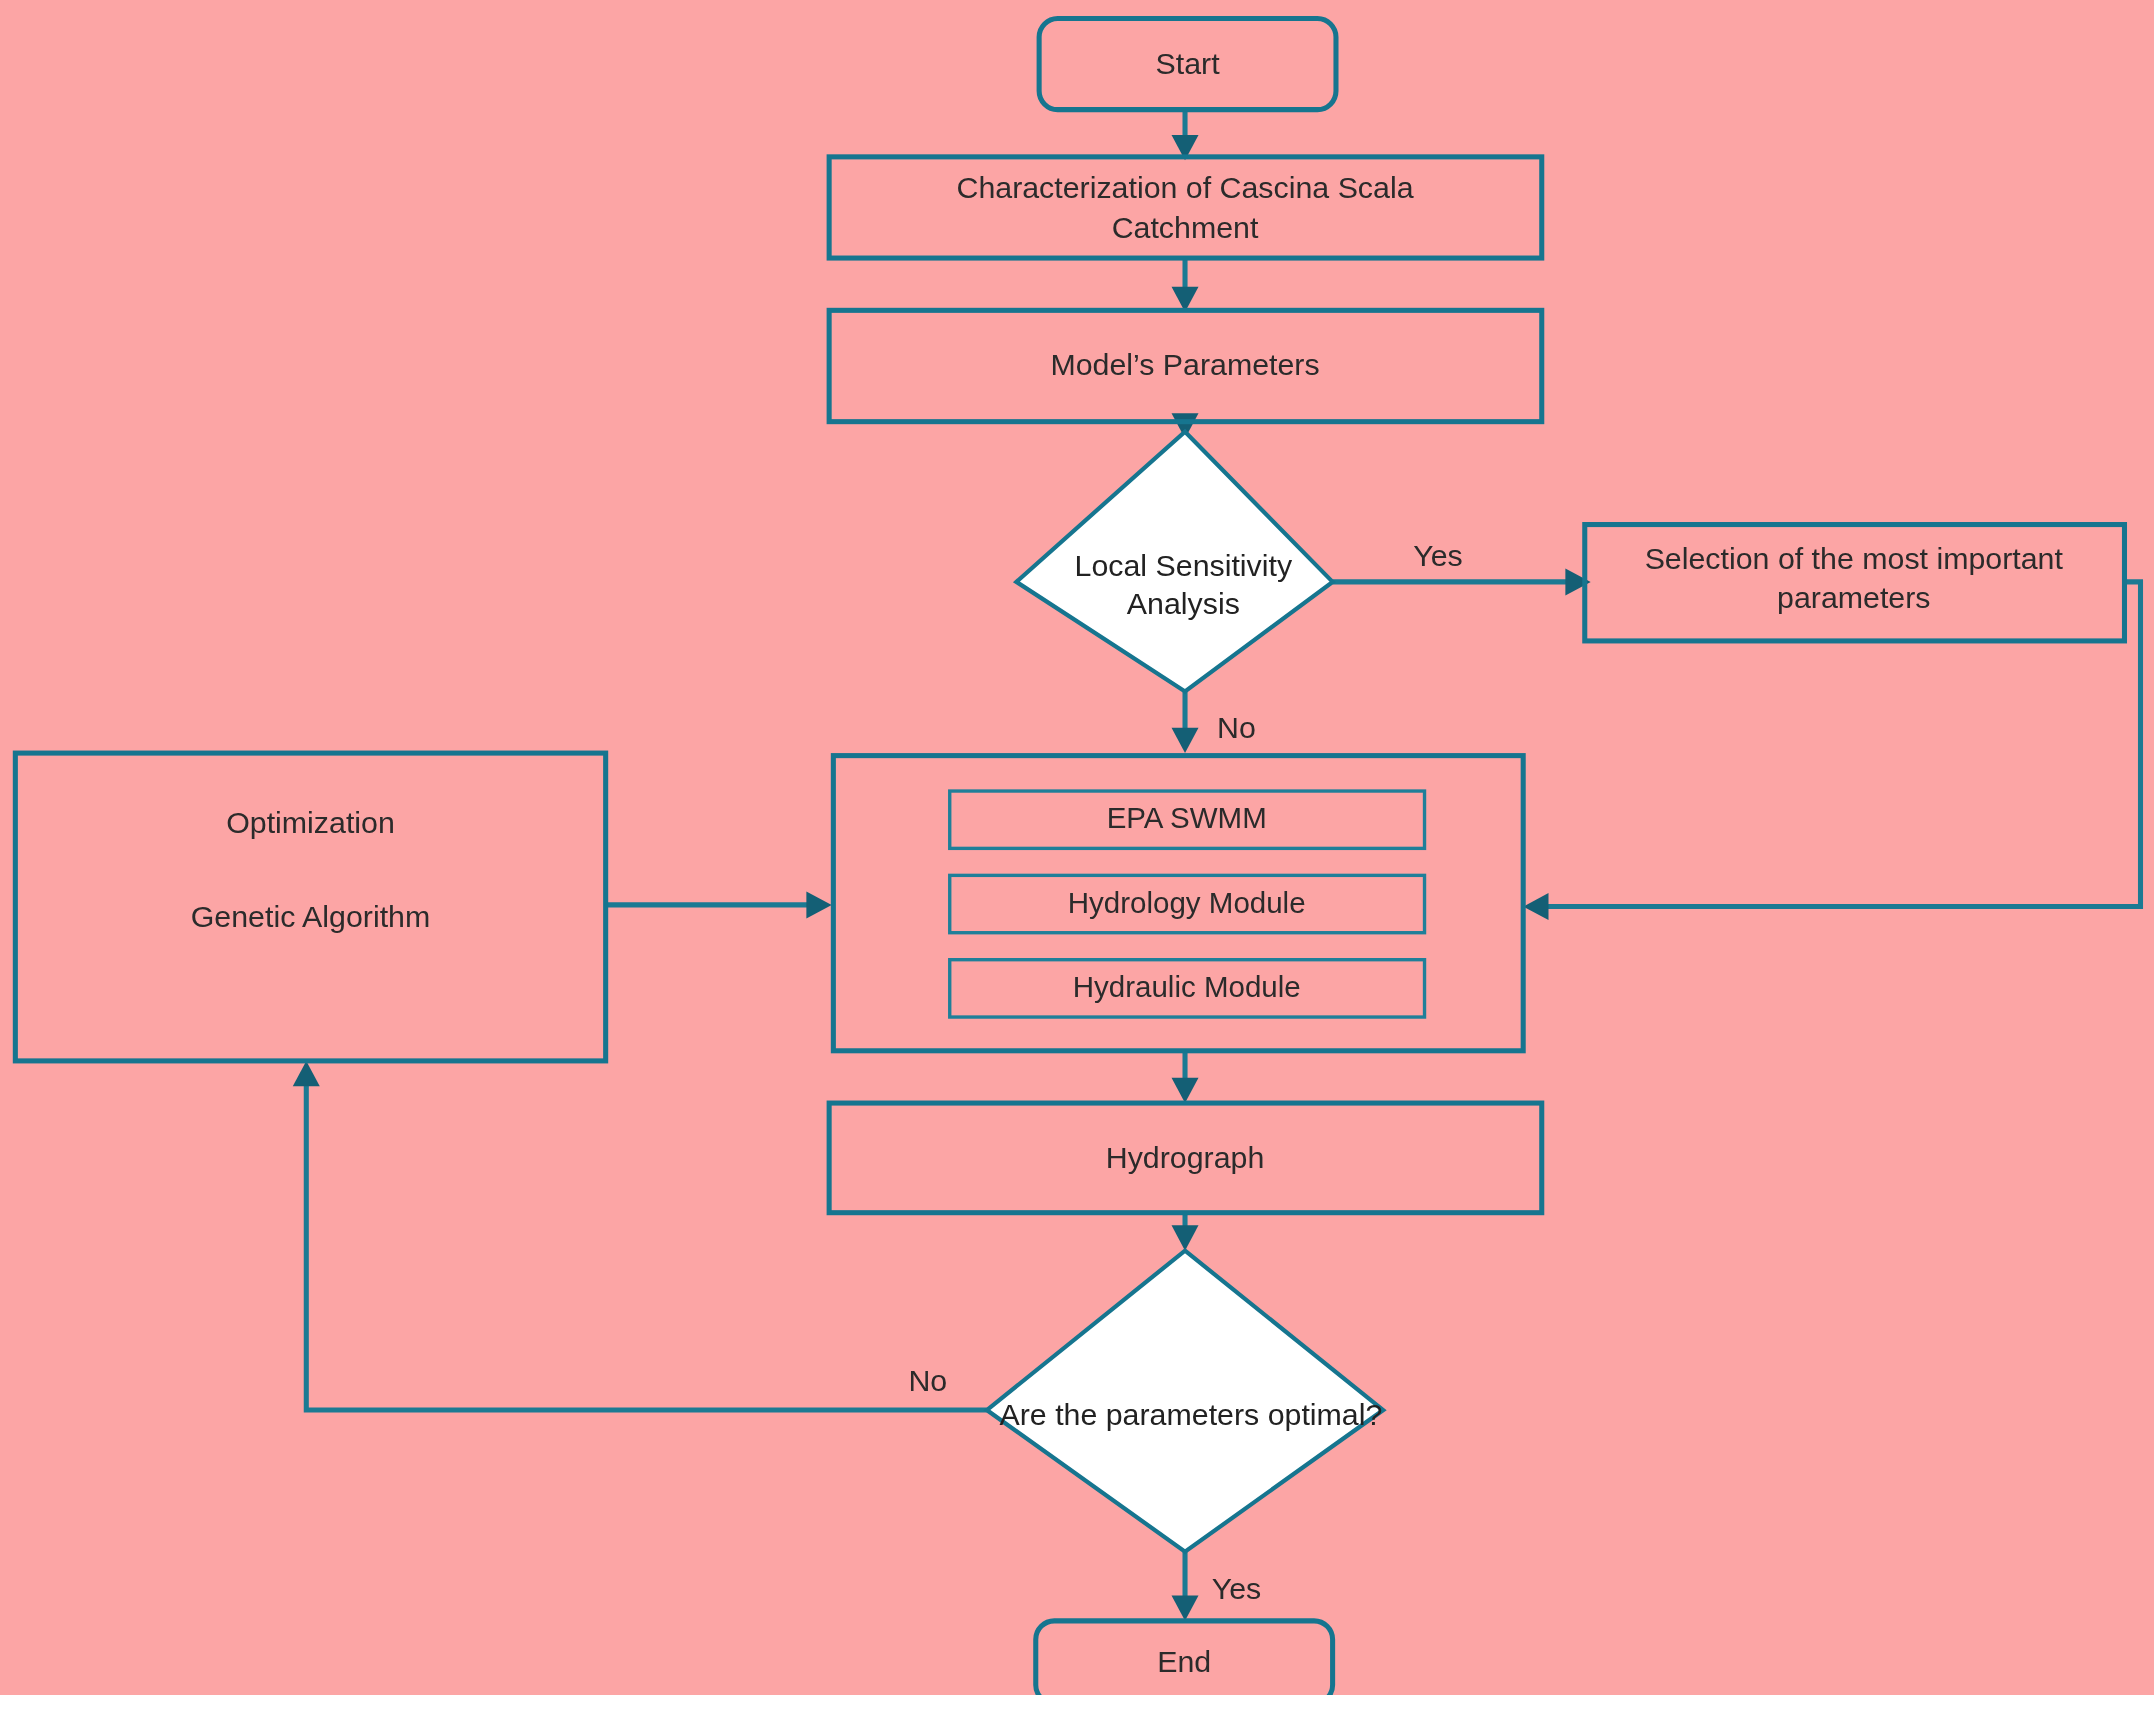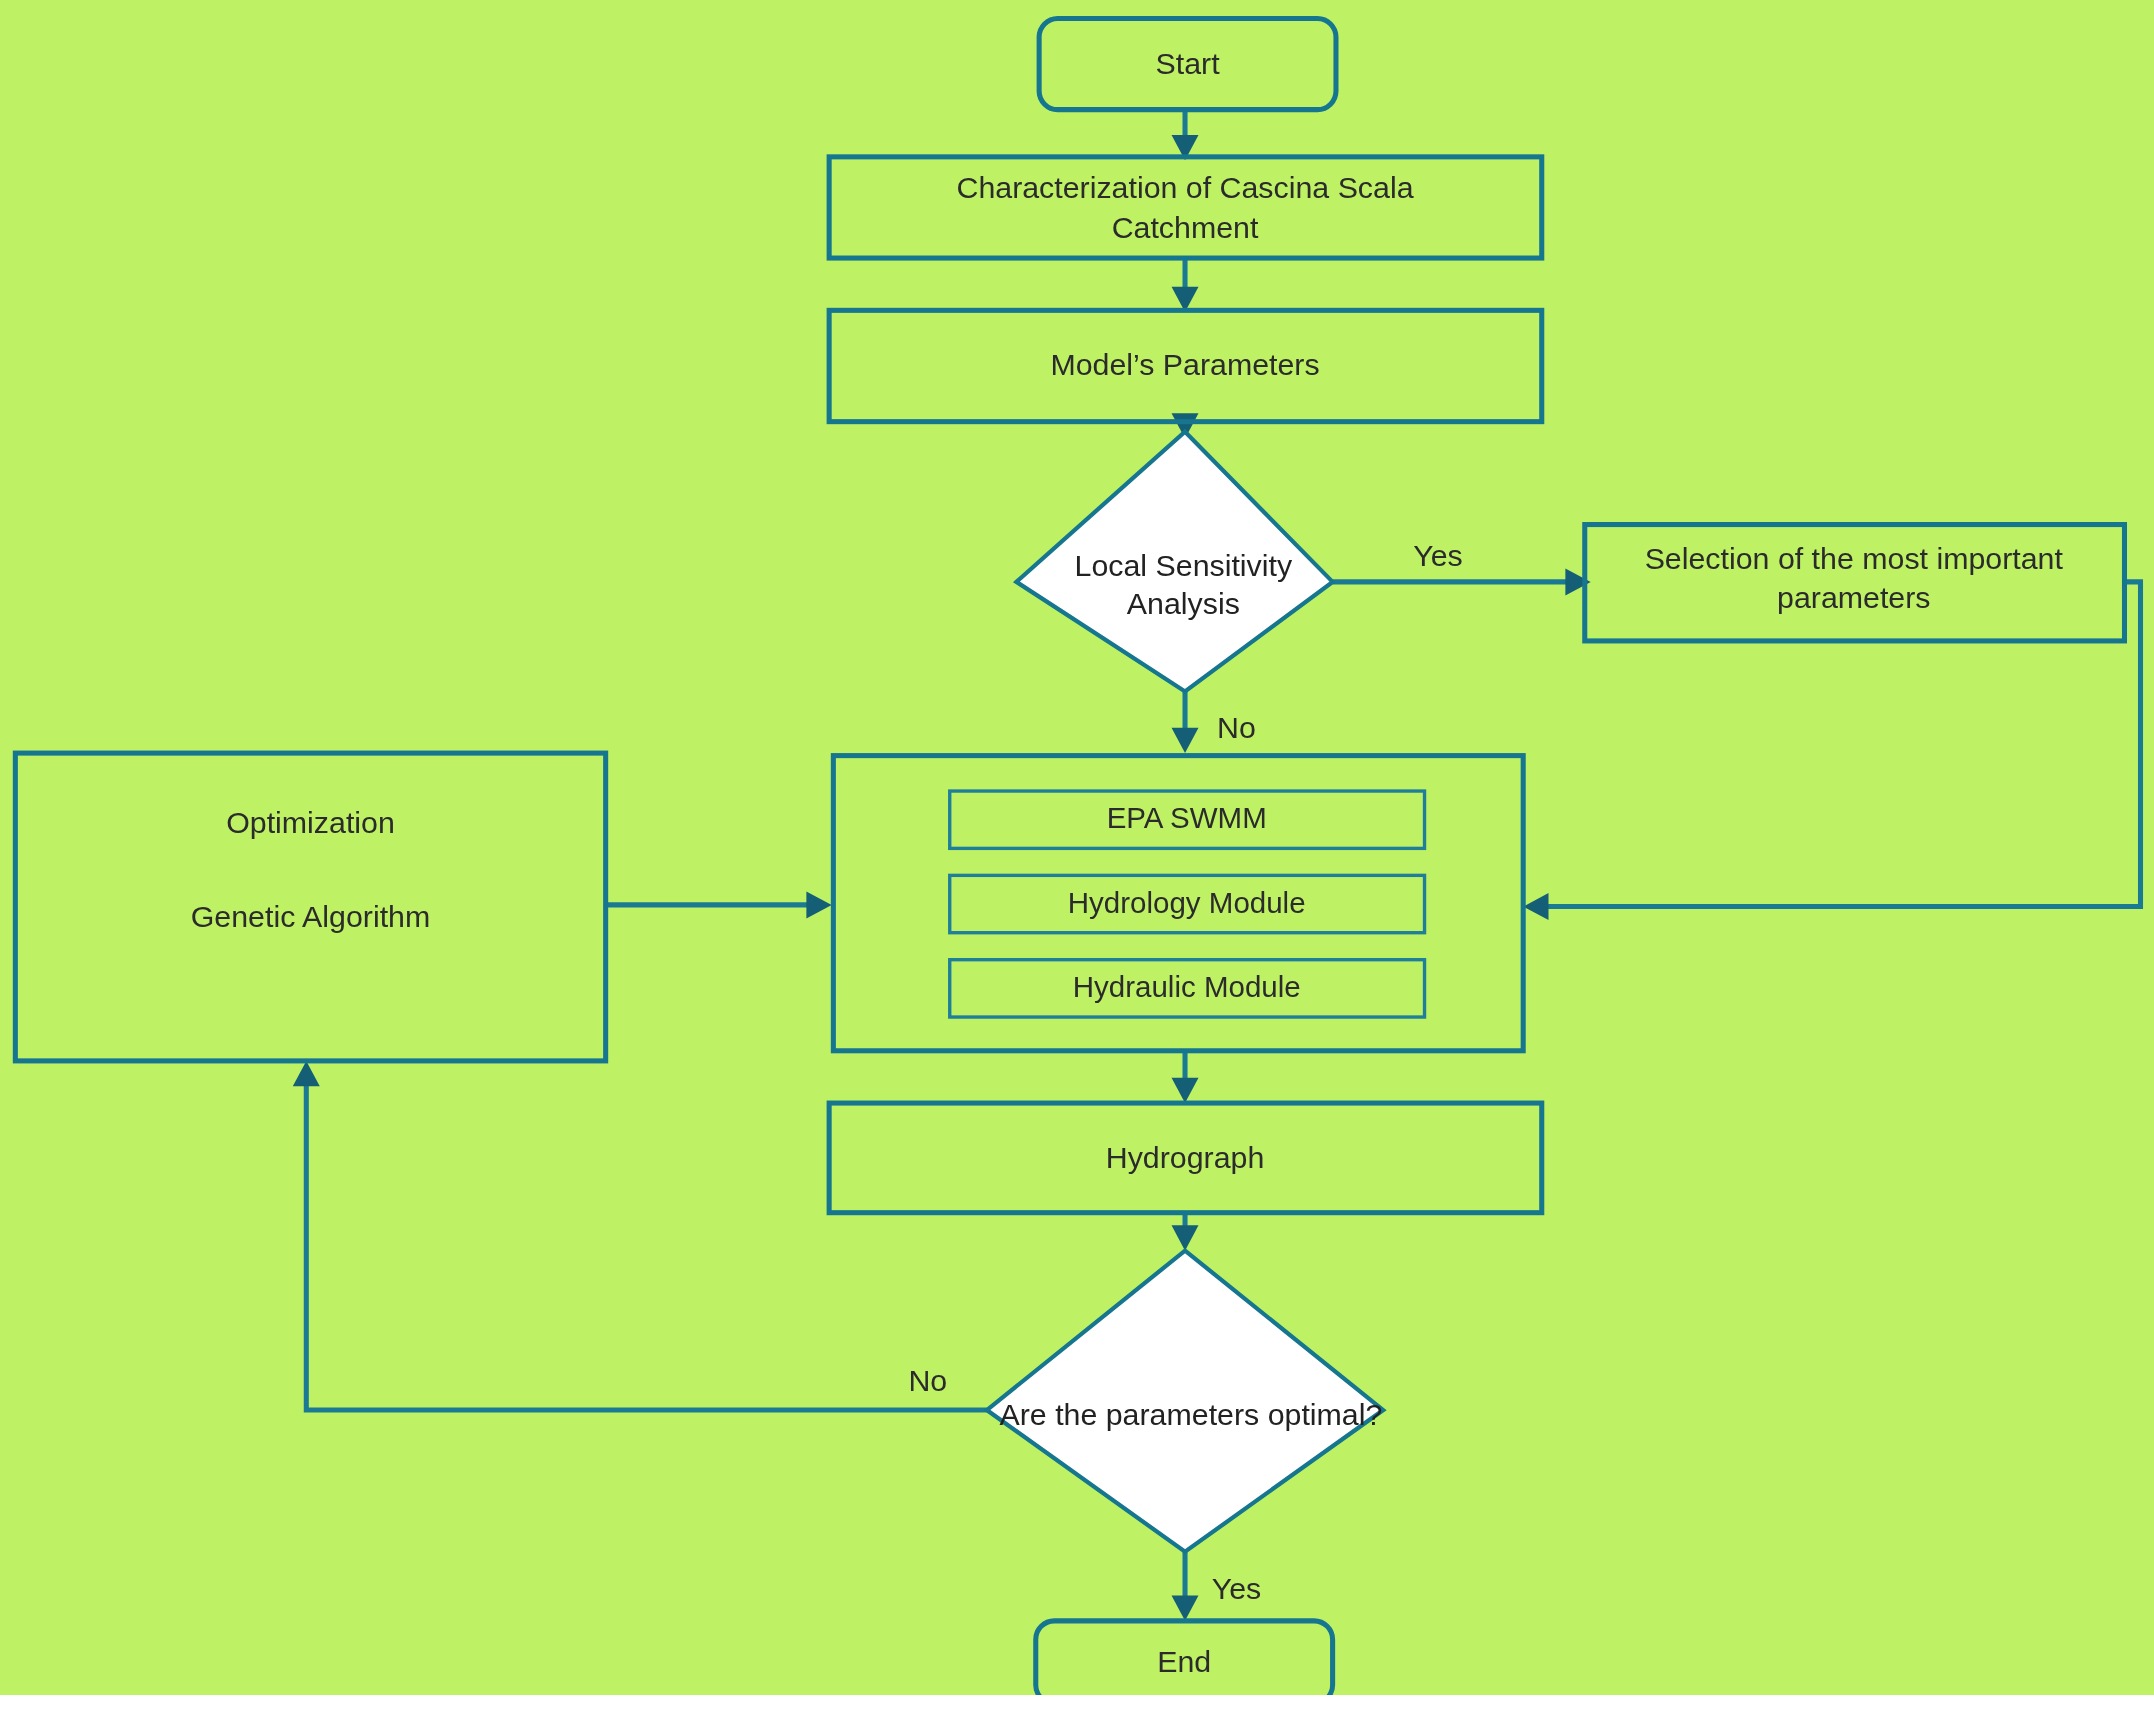--- a/index.html
+++ b/index.html
@@ -7,21 +7,21 @@
     padding: 0;
     background: #ffffff;
   }
   body {
     font-family: "Liberation Sans", sans-serif;
   }
   #canvas {
     position: relative;
     width: 2155px;
     height: 1695px;
-    background: #bef264;
+    background: #fca5a5;
     overflow: hidden;
   }
   svg.flow {
     position: absolute;
     left: 0;
     top: 0;
     width: 2155px;
     height: 1717px;
   }
   .shape-fill { fill: #ffffff; }

